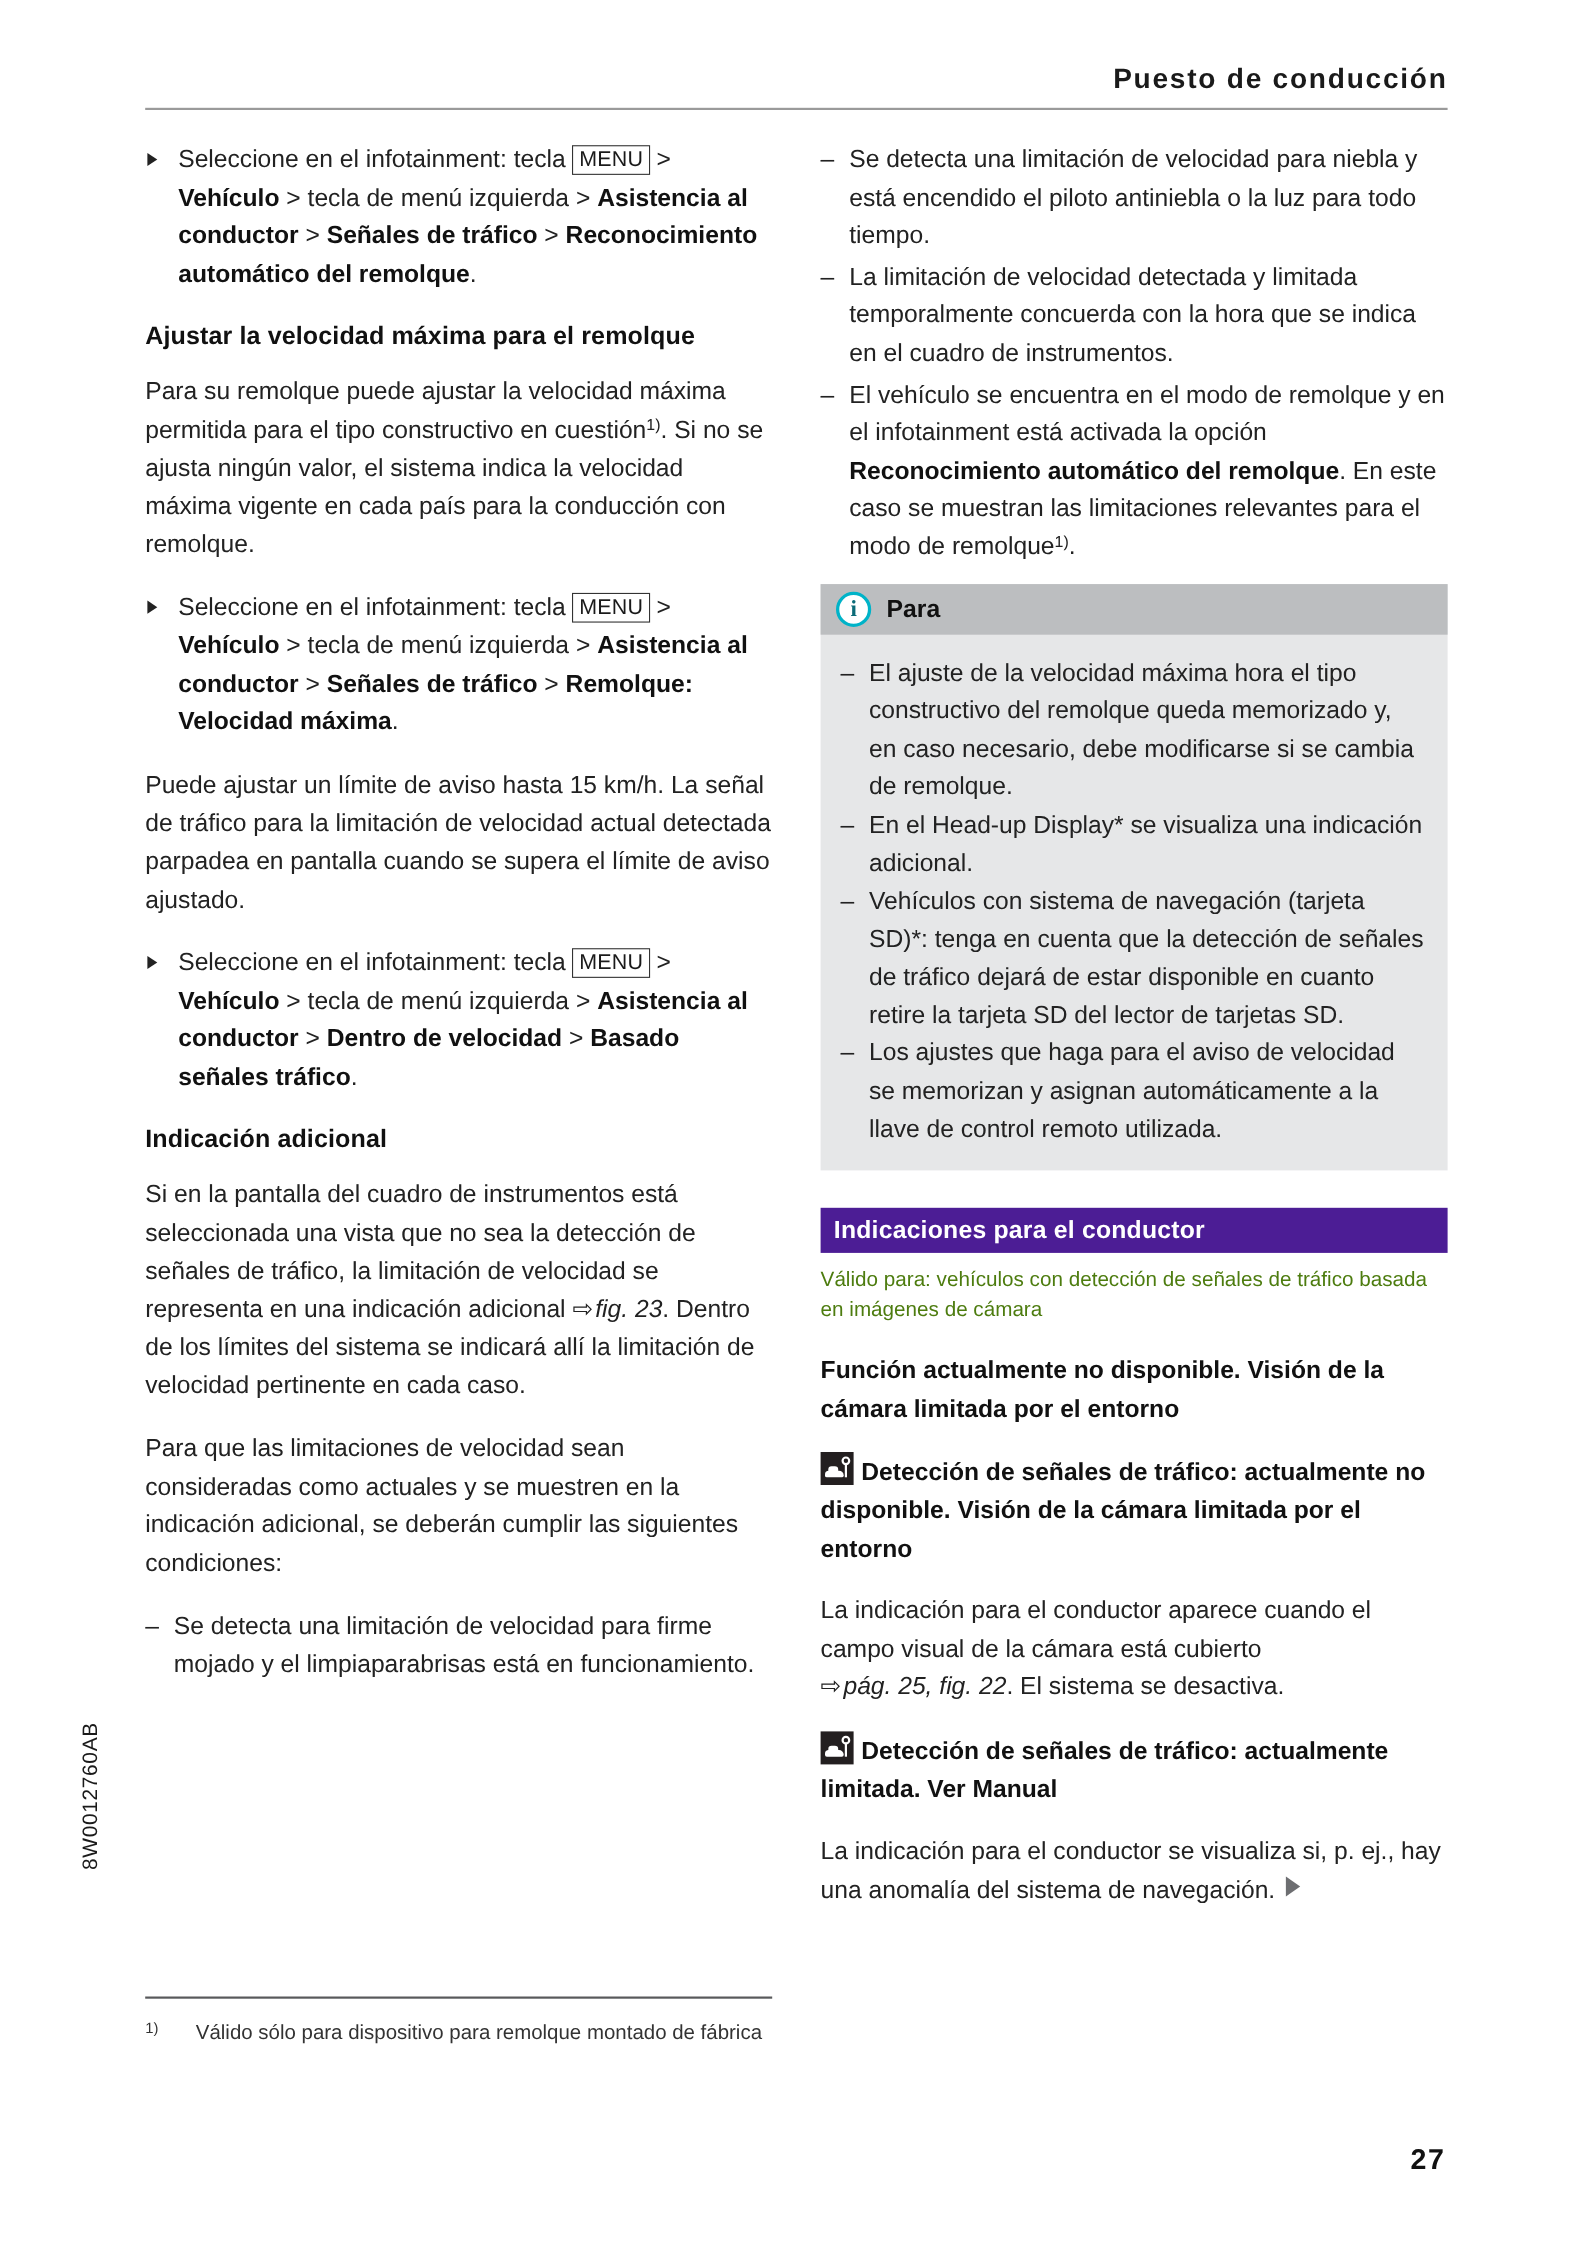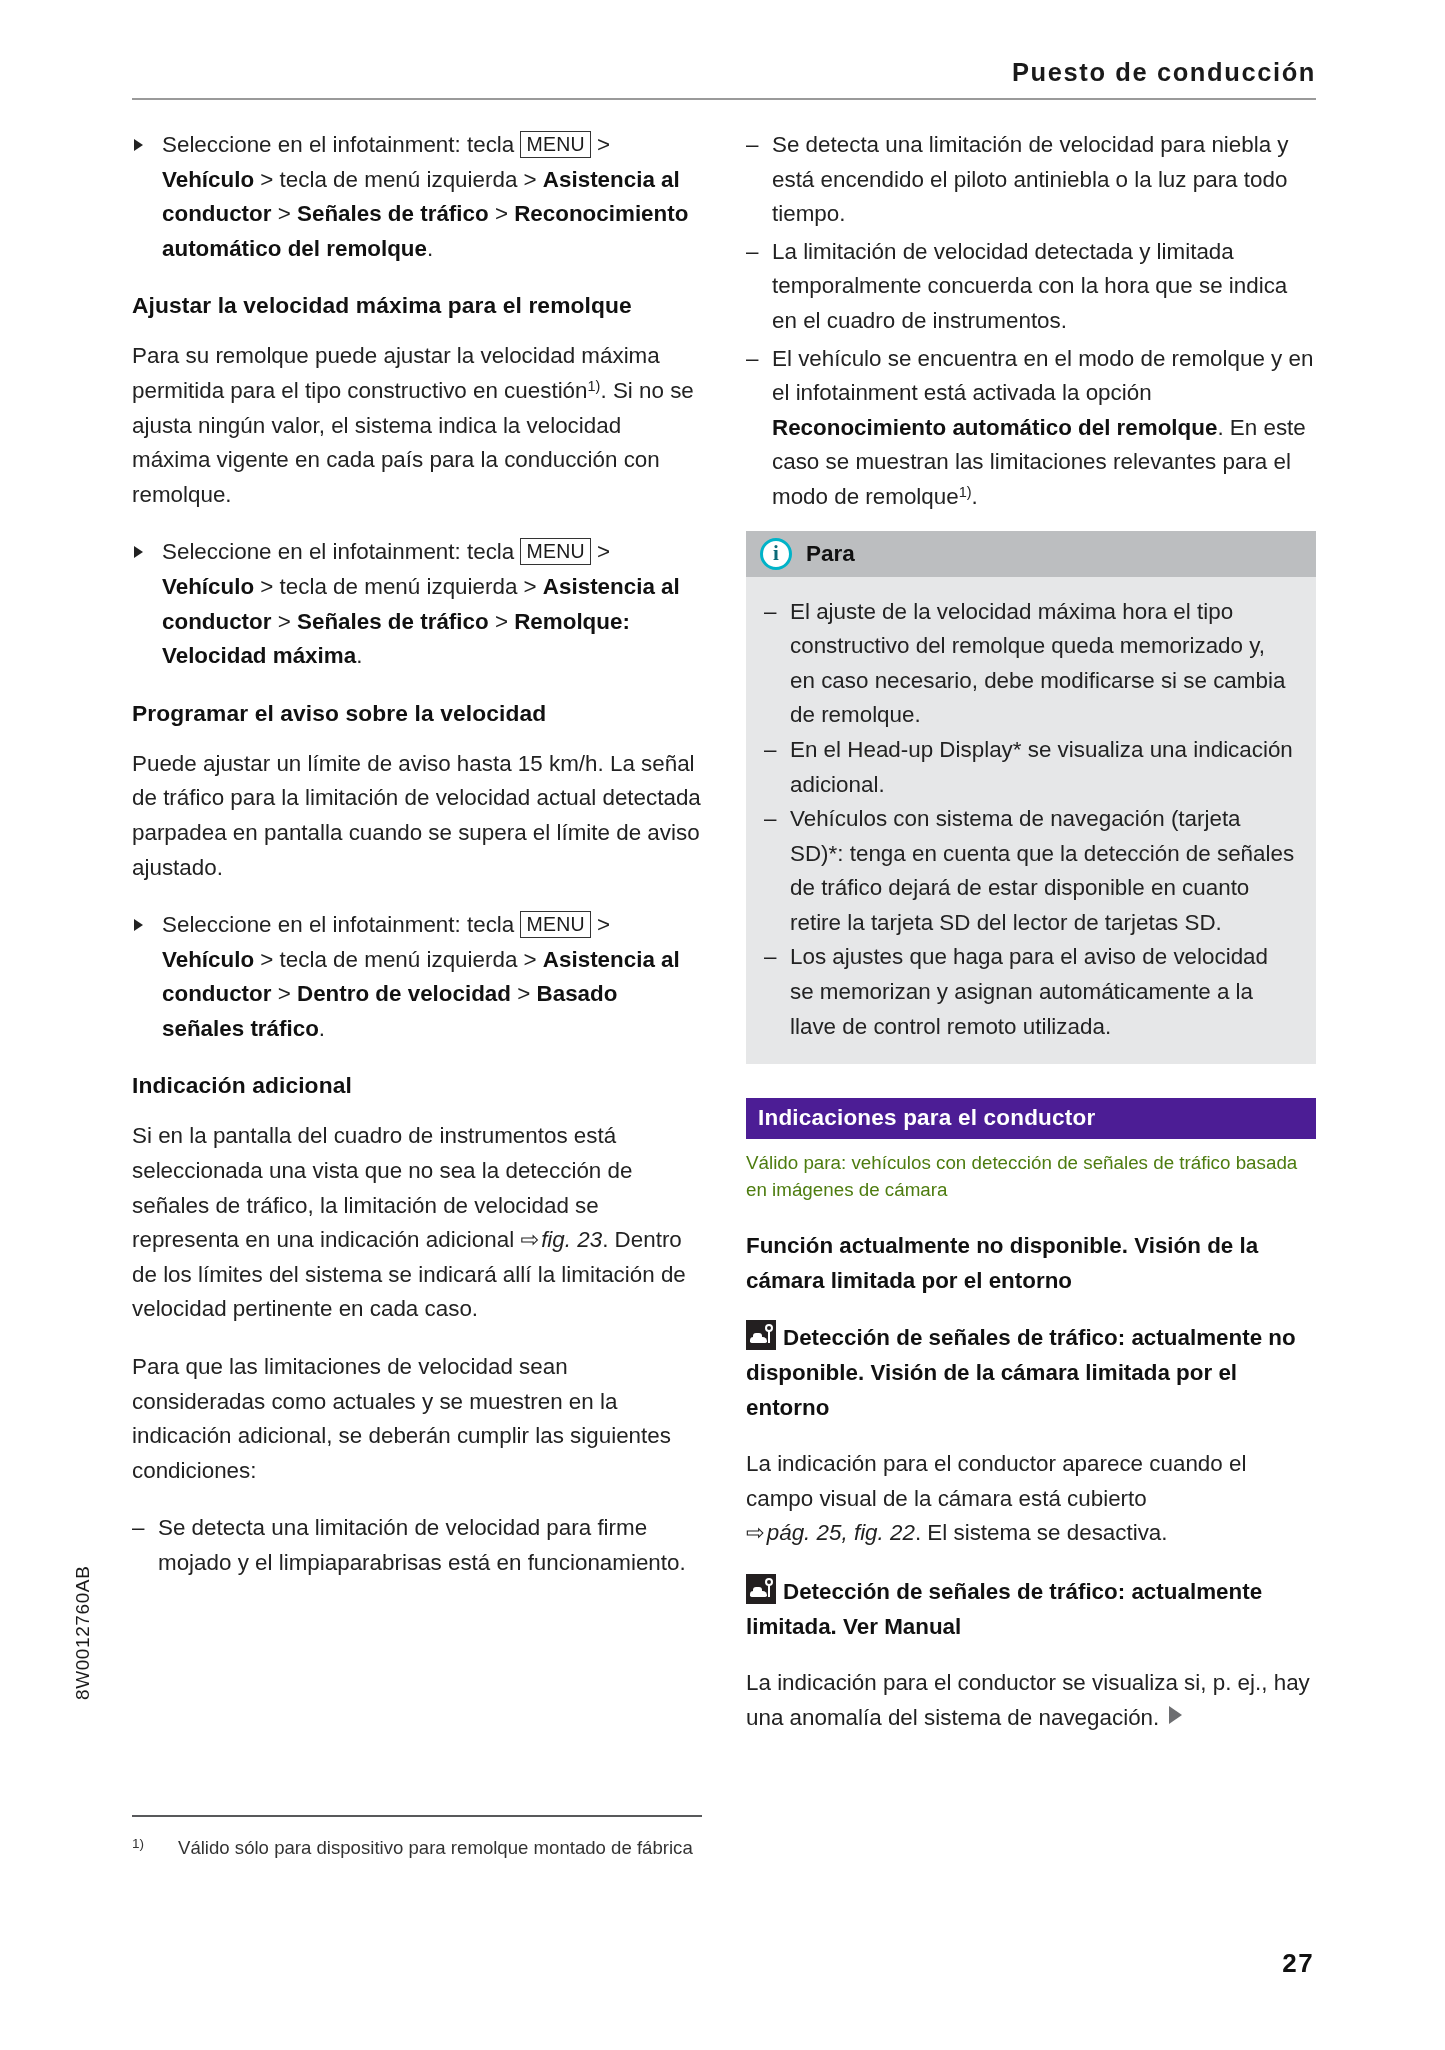--- a/index.html
+++ b/index.html
@@ -322,21 +322,20 @@
       </div>
 
       <h3 class="subhead">Ajustar la velocidad máxima para el remolque</h3>
 
       <p class="body"><span>Para su remolque puede ajustar la velocidad máxima permitida para el tipo constructivo en cuestión</span><sup class="fn">1)</sup><span>. Si no se ajusta ningún valor, el sistema indica la velocidad máxima vigente en cada país para la conducción con remolque.</span></p>
 
       <div class="bullet">
         <span class="tri"></span><span>Seleccione en el infotainment: tecla </span><span class="keycap">MENU</span><span class="gt"> &gt; </span><b>Vehículo</b><span class="gt"> &gt; tecla de menú izquierda &gt; </span><b>Asistencia al conductor</b><span class="gt"> &gt; </span><b>Señales de tráfico</b><span class="gt"> &gt; </span><b>Remolque: Velocidad máxima</b><span>.</span>
       </div>
 
-      <h3 class="subhead">Programar el aviso sobre la velocidad</h3>
 
       <p class="body">Puede ajustar un límite de aviso hasta 15 km/h. La señal de tráfico para la limitación de velocidad actual detectada parpadea en pantalla cuando se supera el límite de aviso ajustado.</p>
 
       <div class="bullet">
         <span class="tri"></span><span>Seleccione en el infotainment: tecla </span><span class="keycap">MENU</span><span class="gt"> &gt; </span><b>Vehículo</b><span class="gt"> &gt; tecla de menú izquierda &gt; </span><b>Asistencia al conductor</b><span class="gt"> &gt; </span><b>Dentro de velocidad</b><span class="gt"> &gt; </span><b>Basado señales tráfico</b><span>.</span>
       </div>
 
       <h3 class="subhead">Indicación adicional</h3>
 
       <p class="body"><span>Si en la pantalla del cuadro de instrumentos está seleccionada una vista que no sea la detección de señales de tráfico, la limitación de velocidad se representa en una indicación adicional </span><span class="ref arrow-ref">fig. 23</span><span>. Dentro de los límites del sistema se indicará allí la limitación de velocidad pertinente en cada caso.</span></p>

